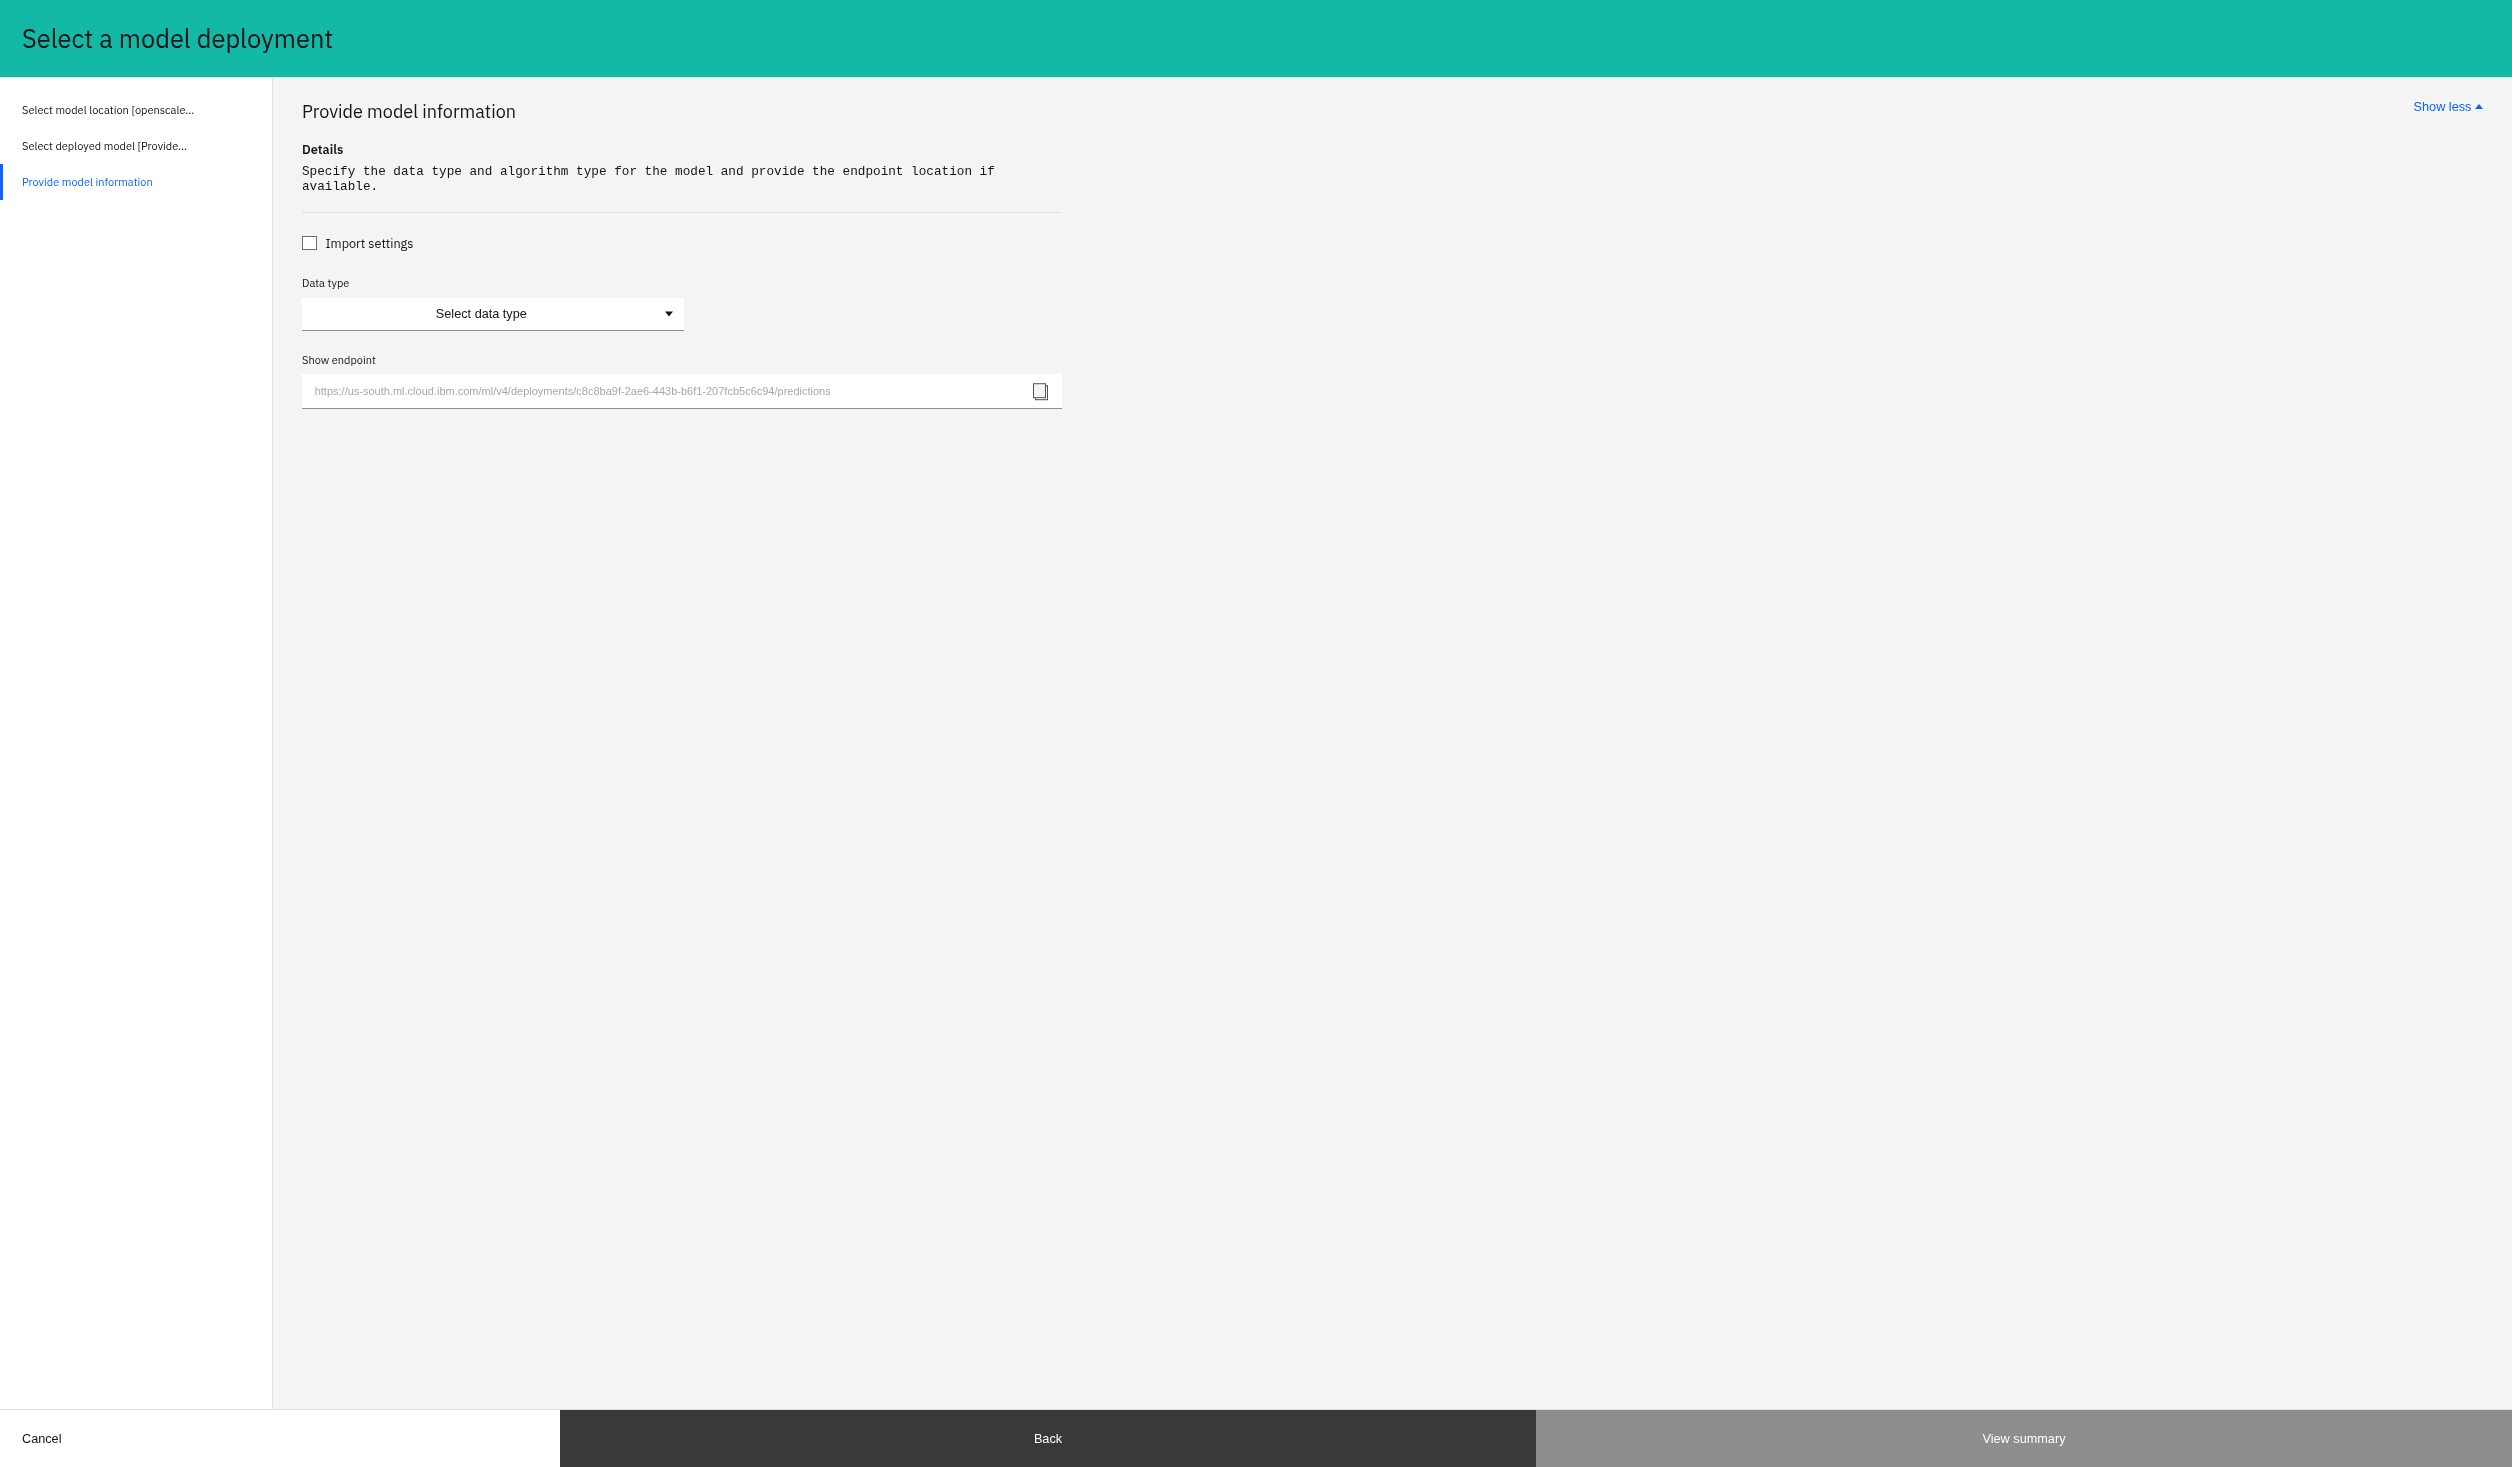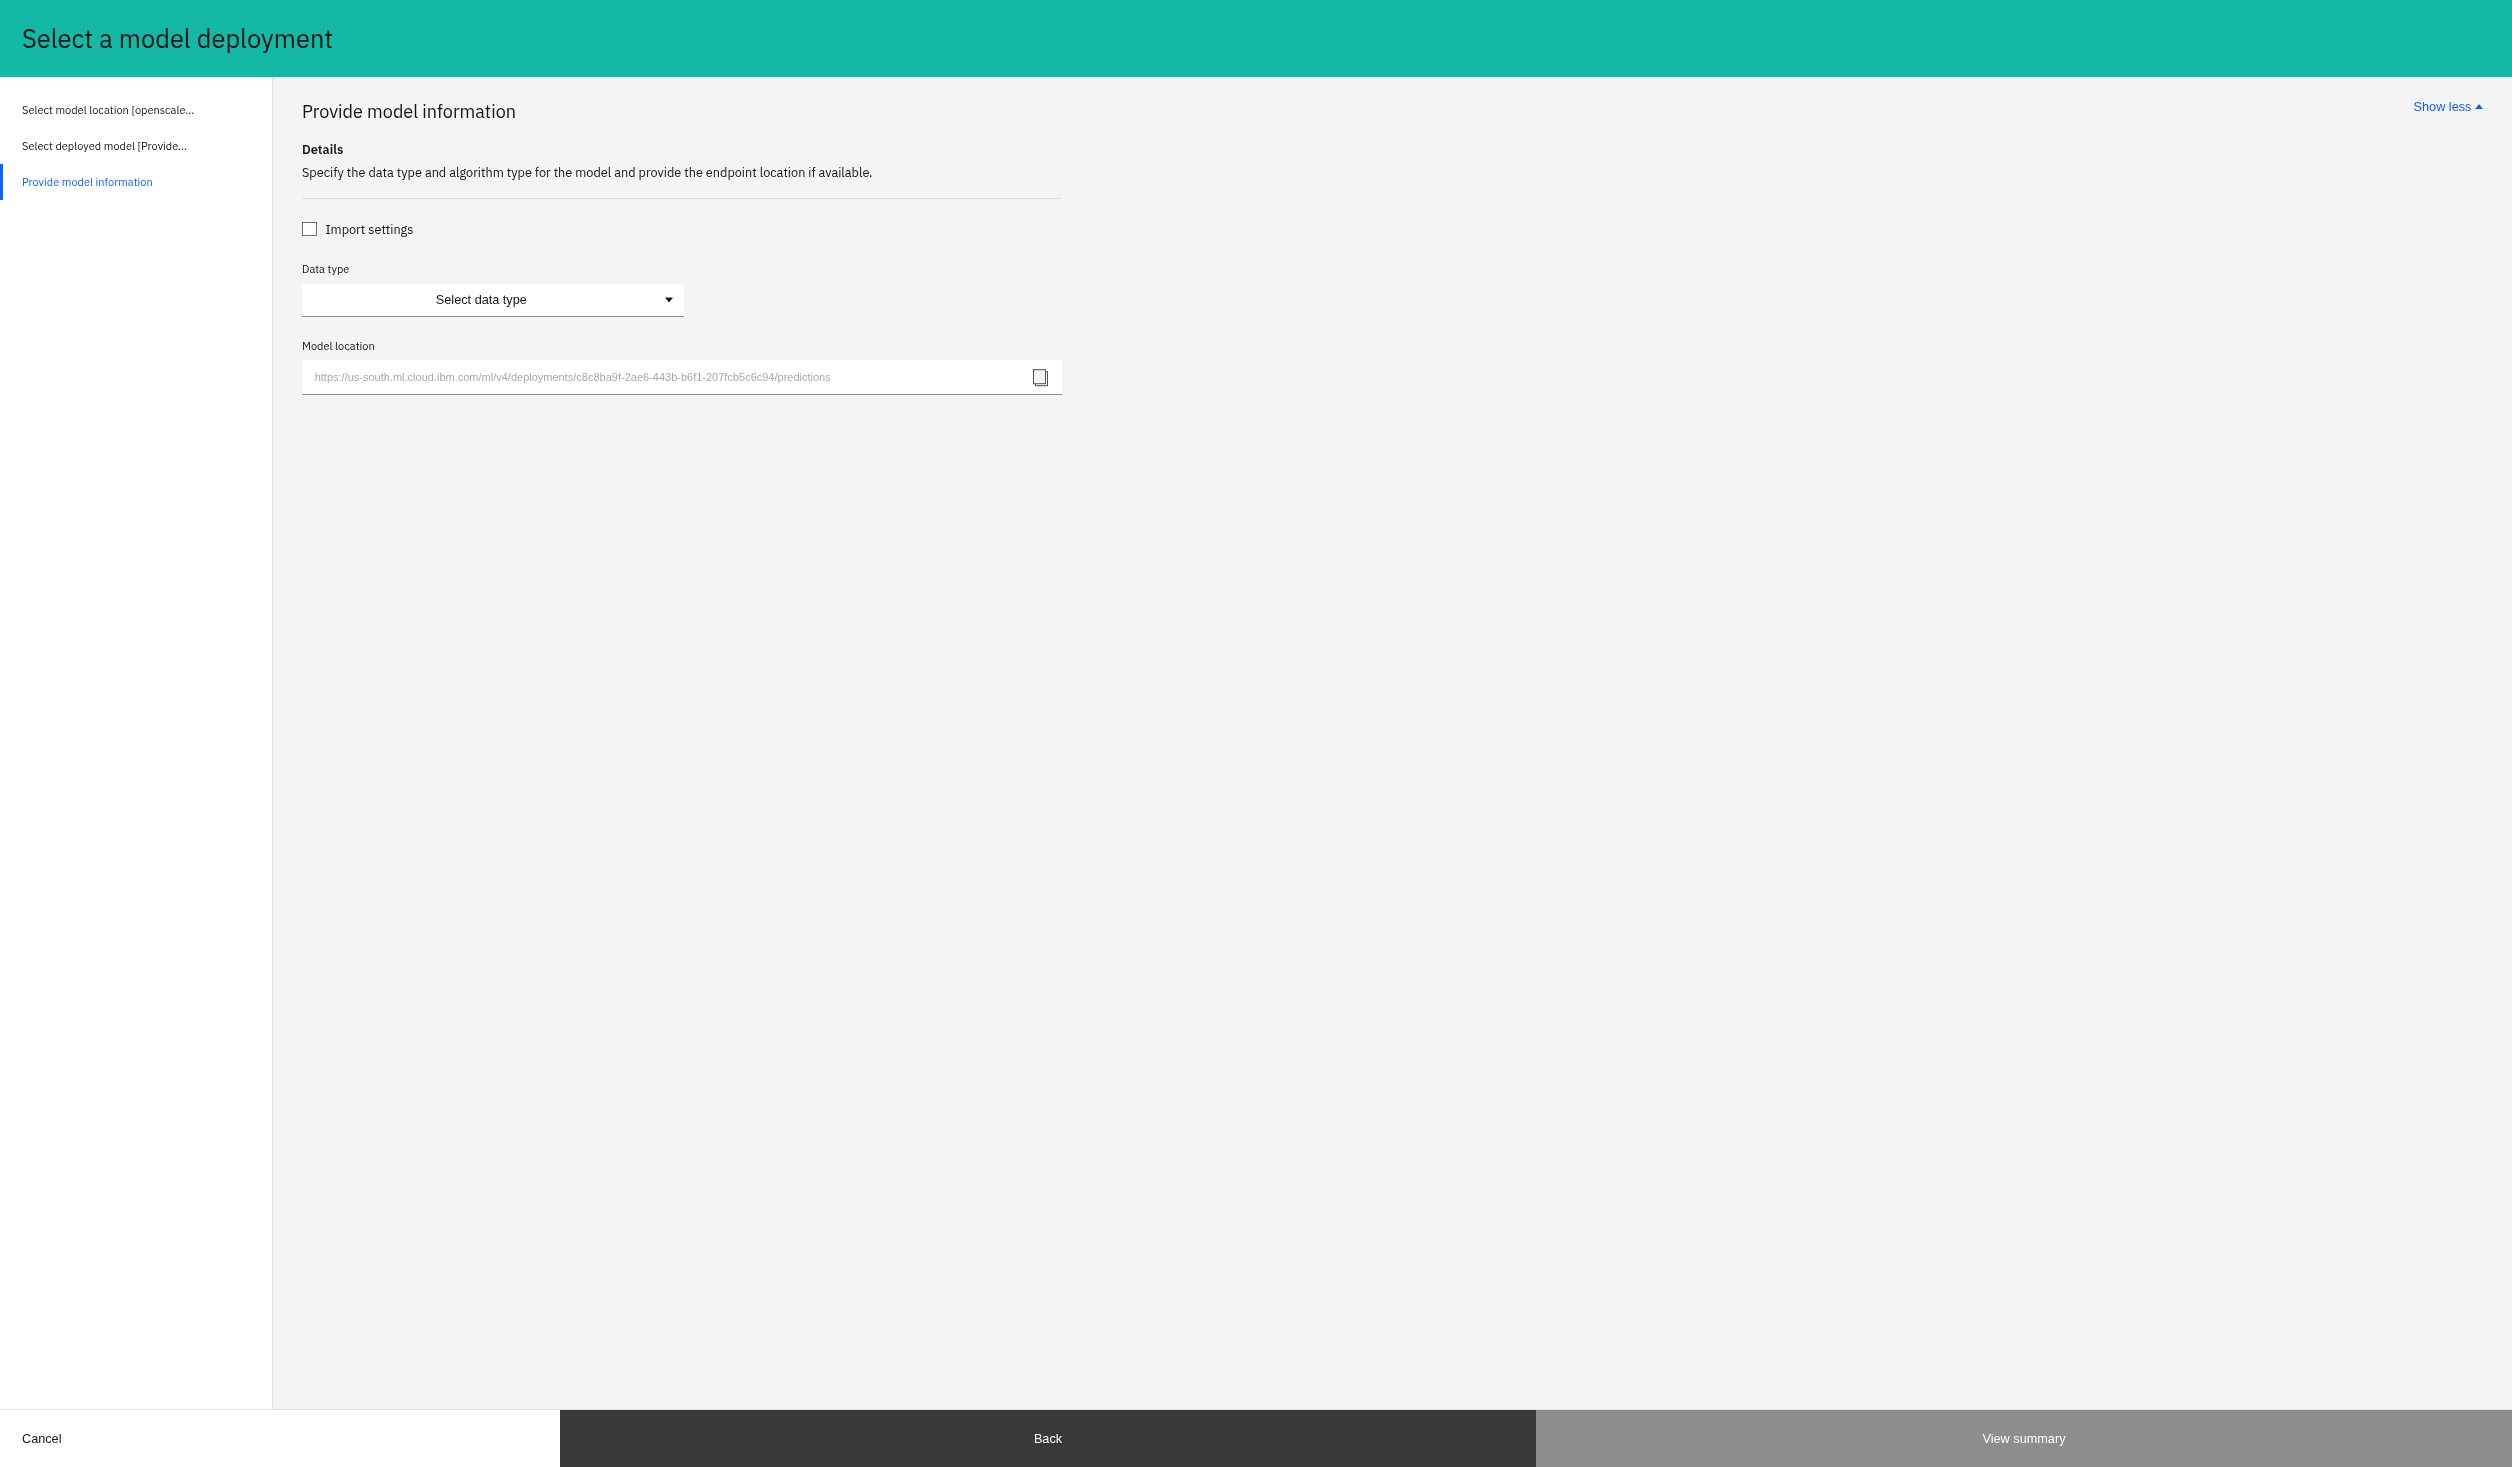--- a/index.html
+++ b/index.html
@@ -112,20 +112,21 @@
     .details-label {
       font-size: 12.7px;
       font-weight: 600;
       color: #161616;
       margin-bottom: 7.3px;
     }
     .details-description {
       font-size: 12.7px;
       color: #161616;
       margin-bottom: 18px;
+      font-family: Liberation Mono, monospace;
     }
     .divider {
       border: none;
       border-top: 0.9px solid #e0e0e0;
       margin-bottom: 22px;
     }
     .import-settings {
       display: flex;
       align-items: center;
       gap: 9px;
@@ -334,21 +335,21 @@
         <div class="select-wrapper">
           <select class="select-control">
             <option value="">Select data type</option>
           </select>
           <span class="chevron-down-icon"></span>
         </div>
       </div>
 
 
       <div class="model-endpoint-group">
-        <label class="form-label">Model location</label>
+        <label class="form-label">Show endpoint</label>
         <div class="endpoint-wrapper">
           <input class="endpoint-input" type="text" placeholder="https://us-south.ml.cloud.ibm.com/ml/v4/deployments/c8c8ba9f-2ae6-443b-b6f1-207fcb5c6c94/predictions" style="">
           <button class="copy-btn">
             <span class="copy-icon"></span>
           </button>
         </div>
       </div>
 
     </div>
   </div>

